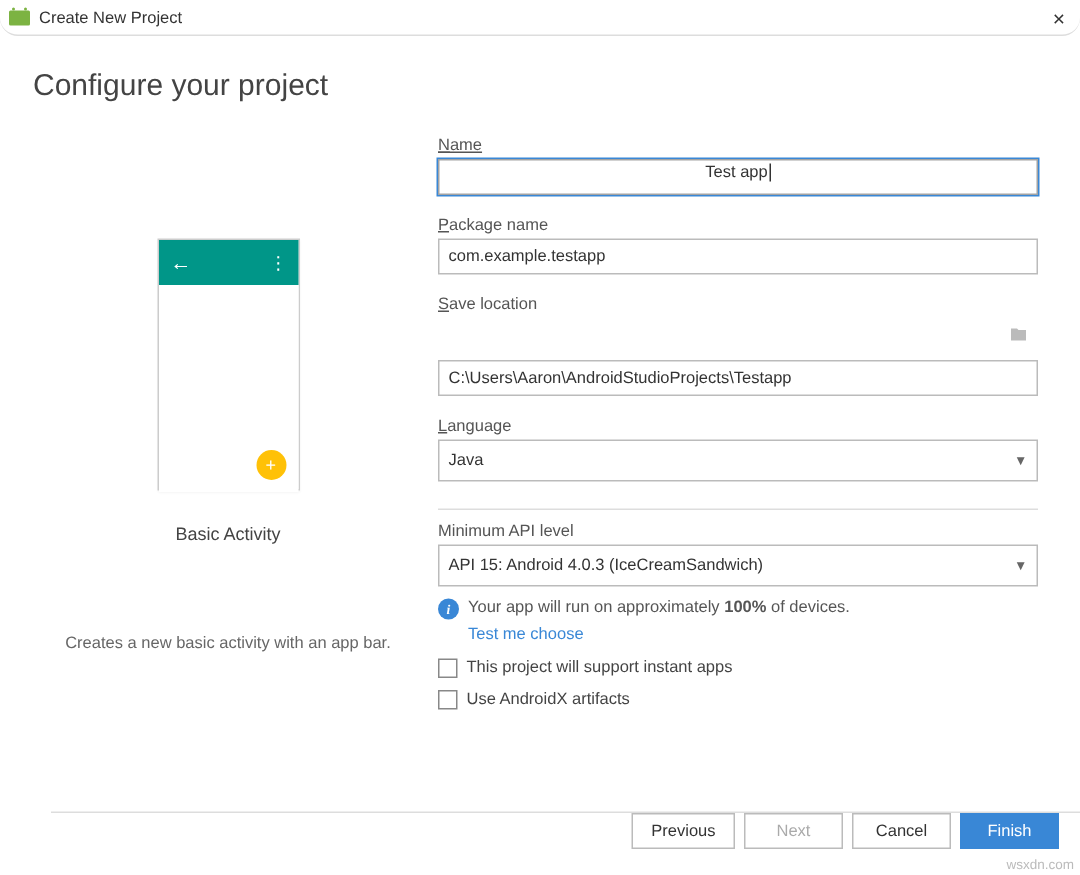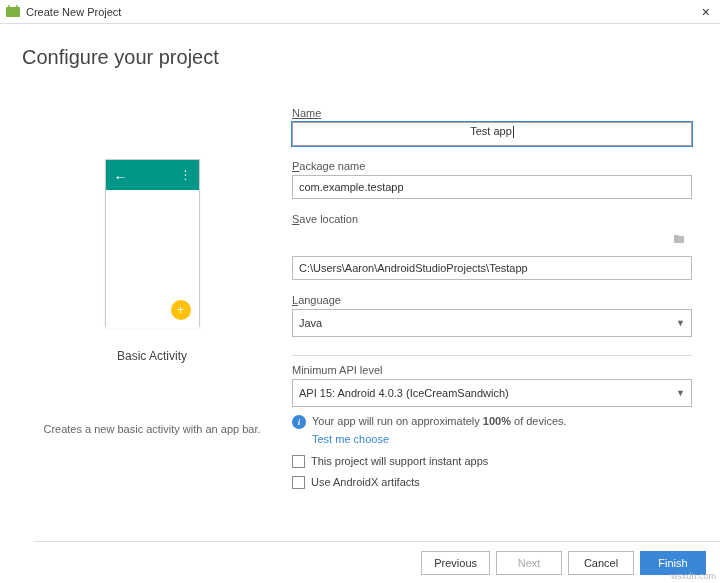--- a/index.html
+++ b/index.html
@@ -1,18 +1,18 @@
 <!DOCTYPE html>
 <html><head>
   <meta charset="utf-8">
   <style>
     * { box-sizing: border-box; font-family: "Segoe UI", Arial, sans-serif; }
     body { margin: 0; width: 720px; height: 583px; background: #fff; overflow: hidden; position: relative; }
     
-    .titlebar { height: 24px; border-bottom: 1px solid #ddd; display: flex; align-items: center; padding: 0 6px; }
+    .titlebar { height: 24px; border-bottom: 1px solid #ddd; display: flex; align-items: center; padding: 0 6px; border-radius: 12px; }
     .titlebar-icon { width: 14px; height: 10px; background: #7cb342; border-radius: 1px; margin-right: 6px; position: relative; }
     .titlebar-icon::before { content: ""; position: absolute; top:-2px; left:2px; width:2px; height:2px; background:#7cb342; border-radius:50%; }
     .titlebar-icon::after { content: ""; position: absolute; top:-2px; right:2px; width:2px; height:2px; background:#7cb342; border-radius:50%; }
     .titlebar-text { font-size: 11px; color: #333; flex: 1; }
     .titlebar-close { font-size: 14px; color: #333; padding: 0 4px; cursor: pointer; }
     
     .heading { font-size: 20px; color: #444; padding: 22px 0 0 22px; font-weight: 400; }
     
     .content { display: flex; padding: 22px 28px 0 22px; height: 450px; }
     
@@ -21,40 +21,40 @@
     .phone-appbar { height: 30px; background: #009688; display: flex; align-items: center; justify-content: space-between; padding: 0 8px; }
     .back-arrow { color: #fff; font-size: 14px; }
     .more-dots { color: #fff; font-size: 12px; letter-spacing: -1px; }
     .phone-body { height: 138px; position: relative; background: #fff; }
     .fab { position: absolute; right: 8px; bottom: 8px; width: 20px; height: 20px; border-radius: 50%; background: #ffc107; color: #fff; display: flex; align-items: center; justify-content: center; font-size: 12px; }
     .preview-label { font-size: 12px; color: #444; margin-top: 22px; }
     .preview-desc { font-size: 11px; color: #666; margin-top: 60px; text-align: center; }
     
     .form-col { flex: 1; padding-left: 10px; }
     .field-label { font-size: 11px; color: #555; margin-bottom: 3px; margin-top: 14px; }
-    .field-label:first-child { margin-top: 16px; text-decoration: underline; }
+    .field-label:first-child { margin-top: 0; text-decoration: underline; }
     .underline { text-decoration: underline; }
     .text-input { width: 100%; height: 24px; border: 1px solid #bbb; padding: 2px 6px; font-size: 11px; color: #333; }
     .text-input.focused { border: 1px solid #a3a3a3; outline: 1px solid #3987d6; text-align: center; }
     .input-wrapper { position: relative; }
     .folder-icon { position: absolute; right: 6px; top: 5px; width: 14px; height: 12px; fill: #bbb; }
     .select-input { width: 100%; height: 24px; border: 1px solid #bbb; padding: 13px 6px; font-size: 11px; color: #333; background: #fff; display: flex; align-items: center; justify-content: space-between; cursor: pointer; }
     .chevron { font-size: 9px; color: #666; }
     .divider { border: none; border-top: 1px solid #ddd; margin: 18px 0 8px 0; }
     
     .info-row { display: flex; align-items: flex-start; margin-top: 8px; font-size: 11px; }
     .info-icon { width: 14px; height: 14px; border-radius: 50%; background: #3987d6; color: #fff; display: inline-flex; align-items: center; justify-content: center; font-size: 9px; font-weight: bold; margin-right: 6px; flex-shrink: 0; font-style: italic; font-family: Georgia, serif; }
     .info-text { color: #555; }
     .info-text b { font-weight: 600; }
     .help-link { color: #3987d6; font-size: 11px; margin-left: 20px; margin-top: 3px; display: inline-block; cursor: pointer; }
     
     .checkbox-row { display: flex; align-items: flex-start; margin-top: 8px; font-size: 11px; color: #444; }
     .checkbox { width: 13px; height: 13px; border: 1px solid #888; margin-right: 6px; background: #fff; }
     
-    .footer { position: absolute; bottom: 0; left: 0; right: 0; height: 42px; border-top: 1px solid #ddd; display: flex; align-items: center; justify-content: flex-end; padding: 0 14px; gap: 6px; background:#fff;margin-left:34px; }
+    .footer { position: absolute; bottom: 0; left: 0; right: 0; height: 42px; border-top: 1px solid #ddd; display: flex; justify-content: flex-end; padding: 0 14px; gap: 6px; background:#fff;margin-left:34px; }
     .btn { height: 24px; min-width: 66px; border: 1px solid #bbb; background: #fff; font-size: 11px; color: #333; padding: 0 12px; cursor: pointer; }
     .btn.disabled { color: #aaa; cursor: default; }
     .btn.primary { background: #3987d6; border-color: #3987d6; color: #fff; }
     .watermark { position:absolute; right:4px; bottom:2px; font-size:9px; color:#bbb; }
     .caret { display:inline-block; width:1px; height:12px; background:#333; vertical-align:middle; animation: blink 1s step-end infinite; margin-left:1px;}
     @keyframes blink { 50% { opacity: 0; } }
   </style>
 </head>
 <body>
 

